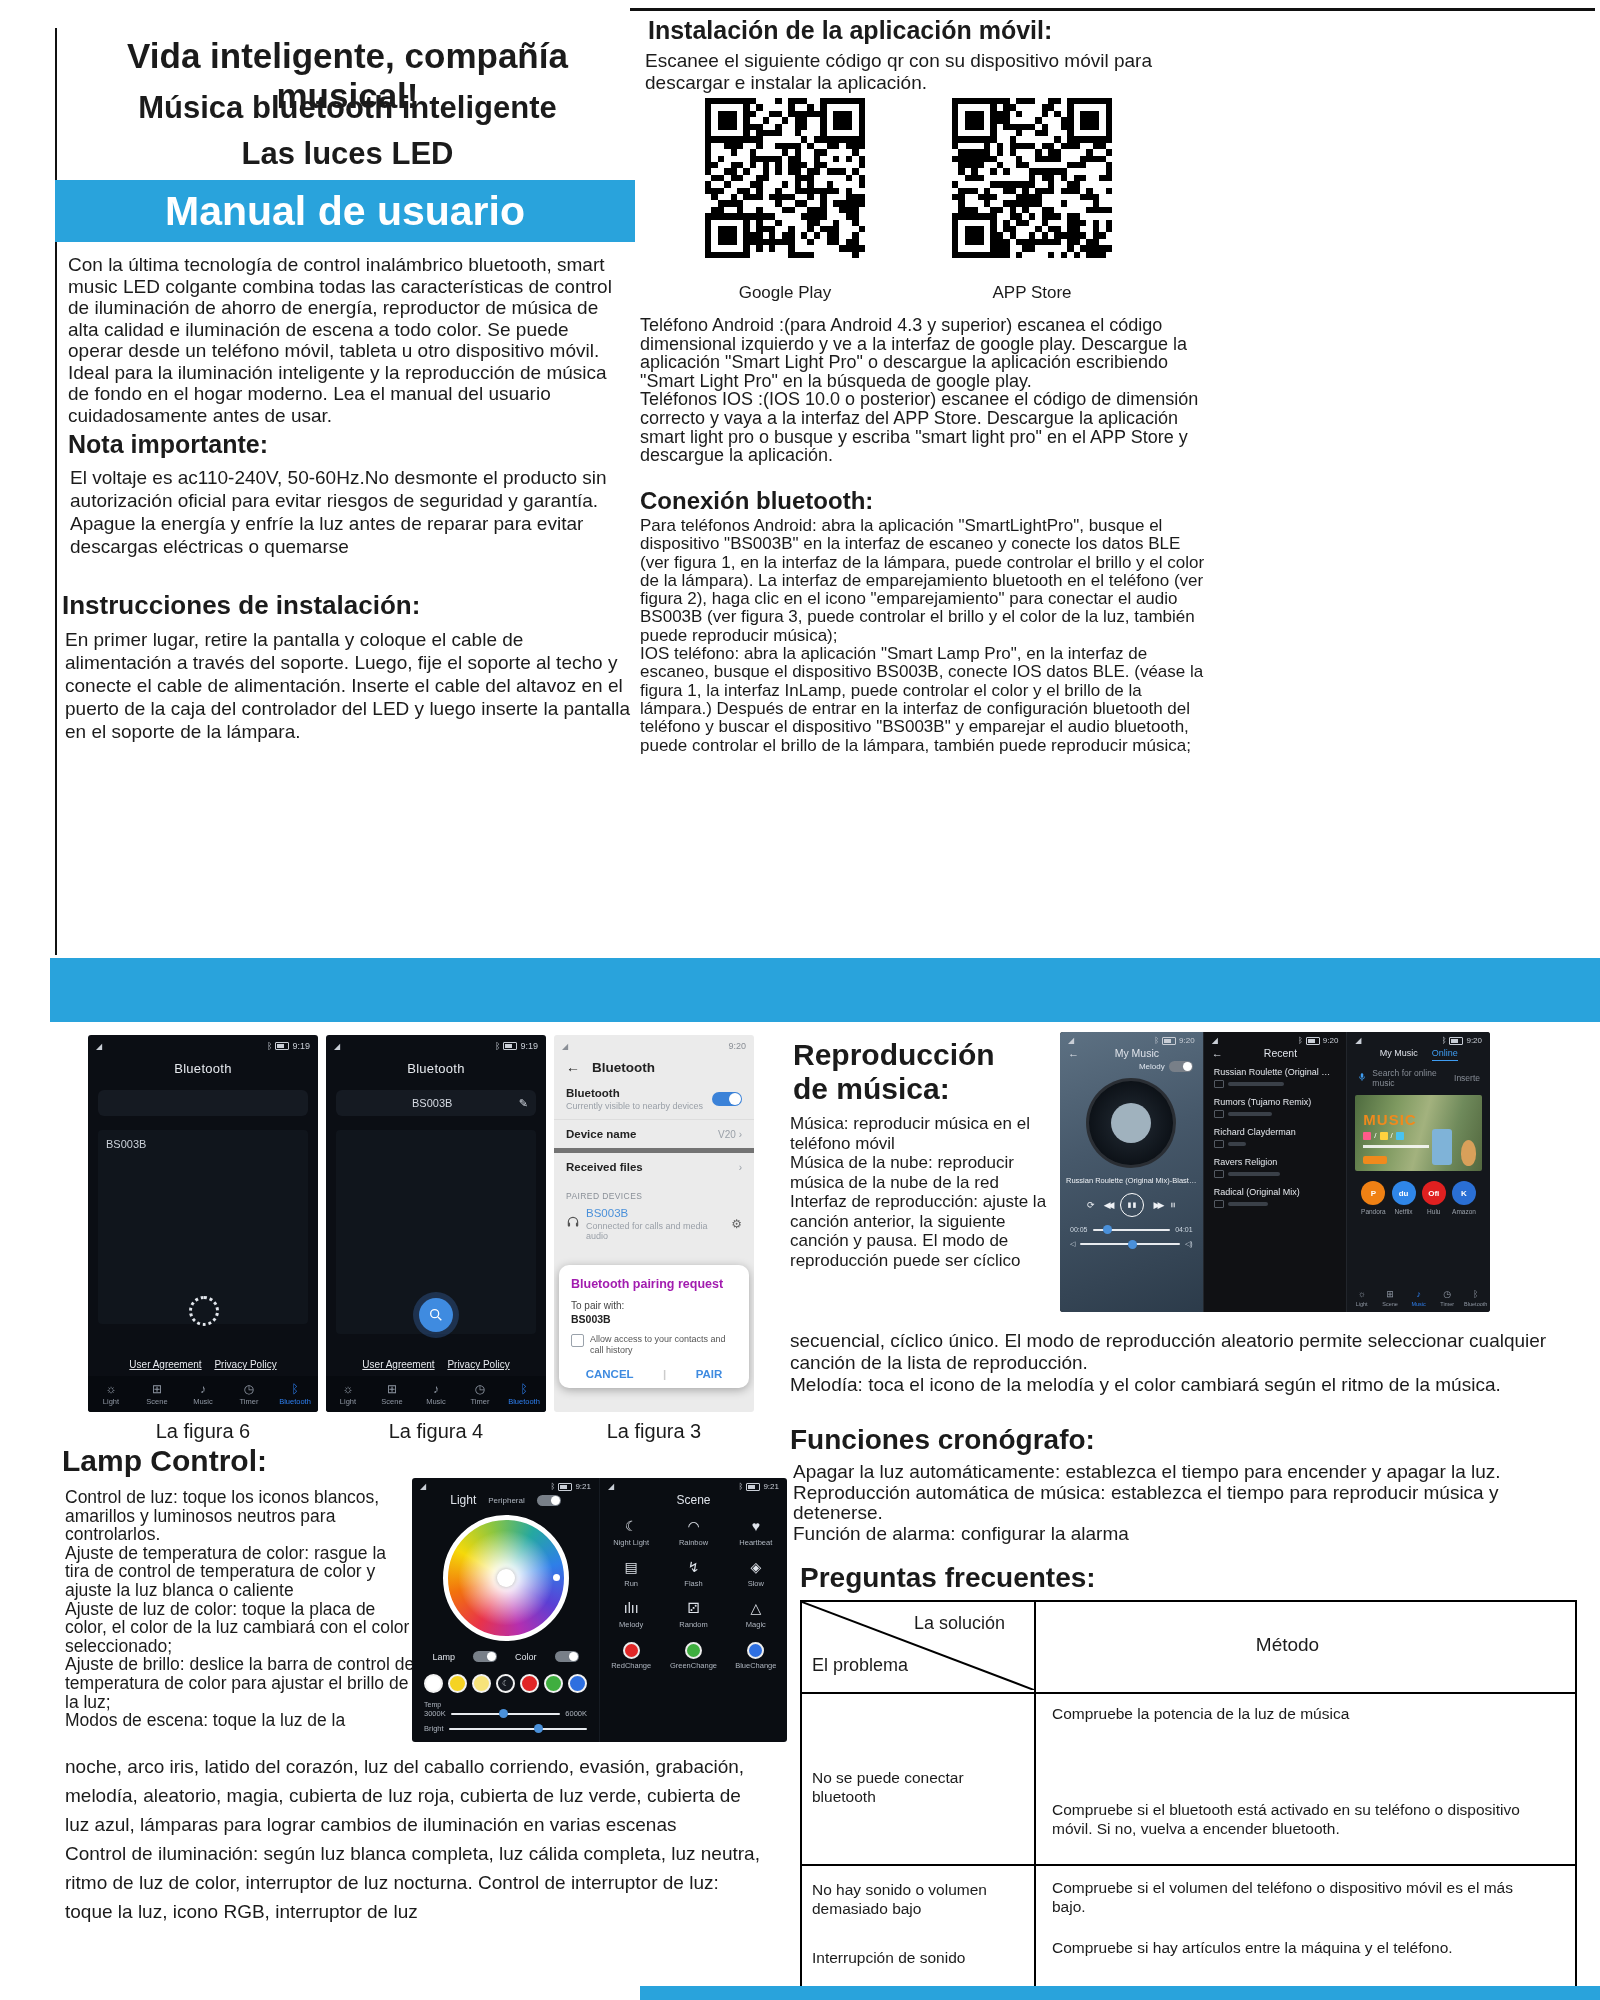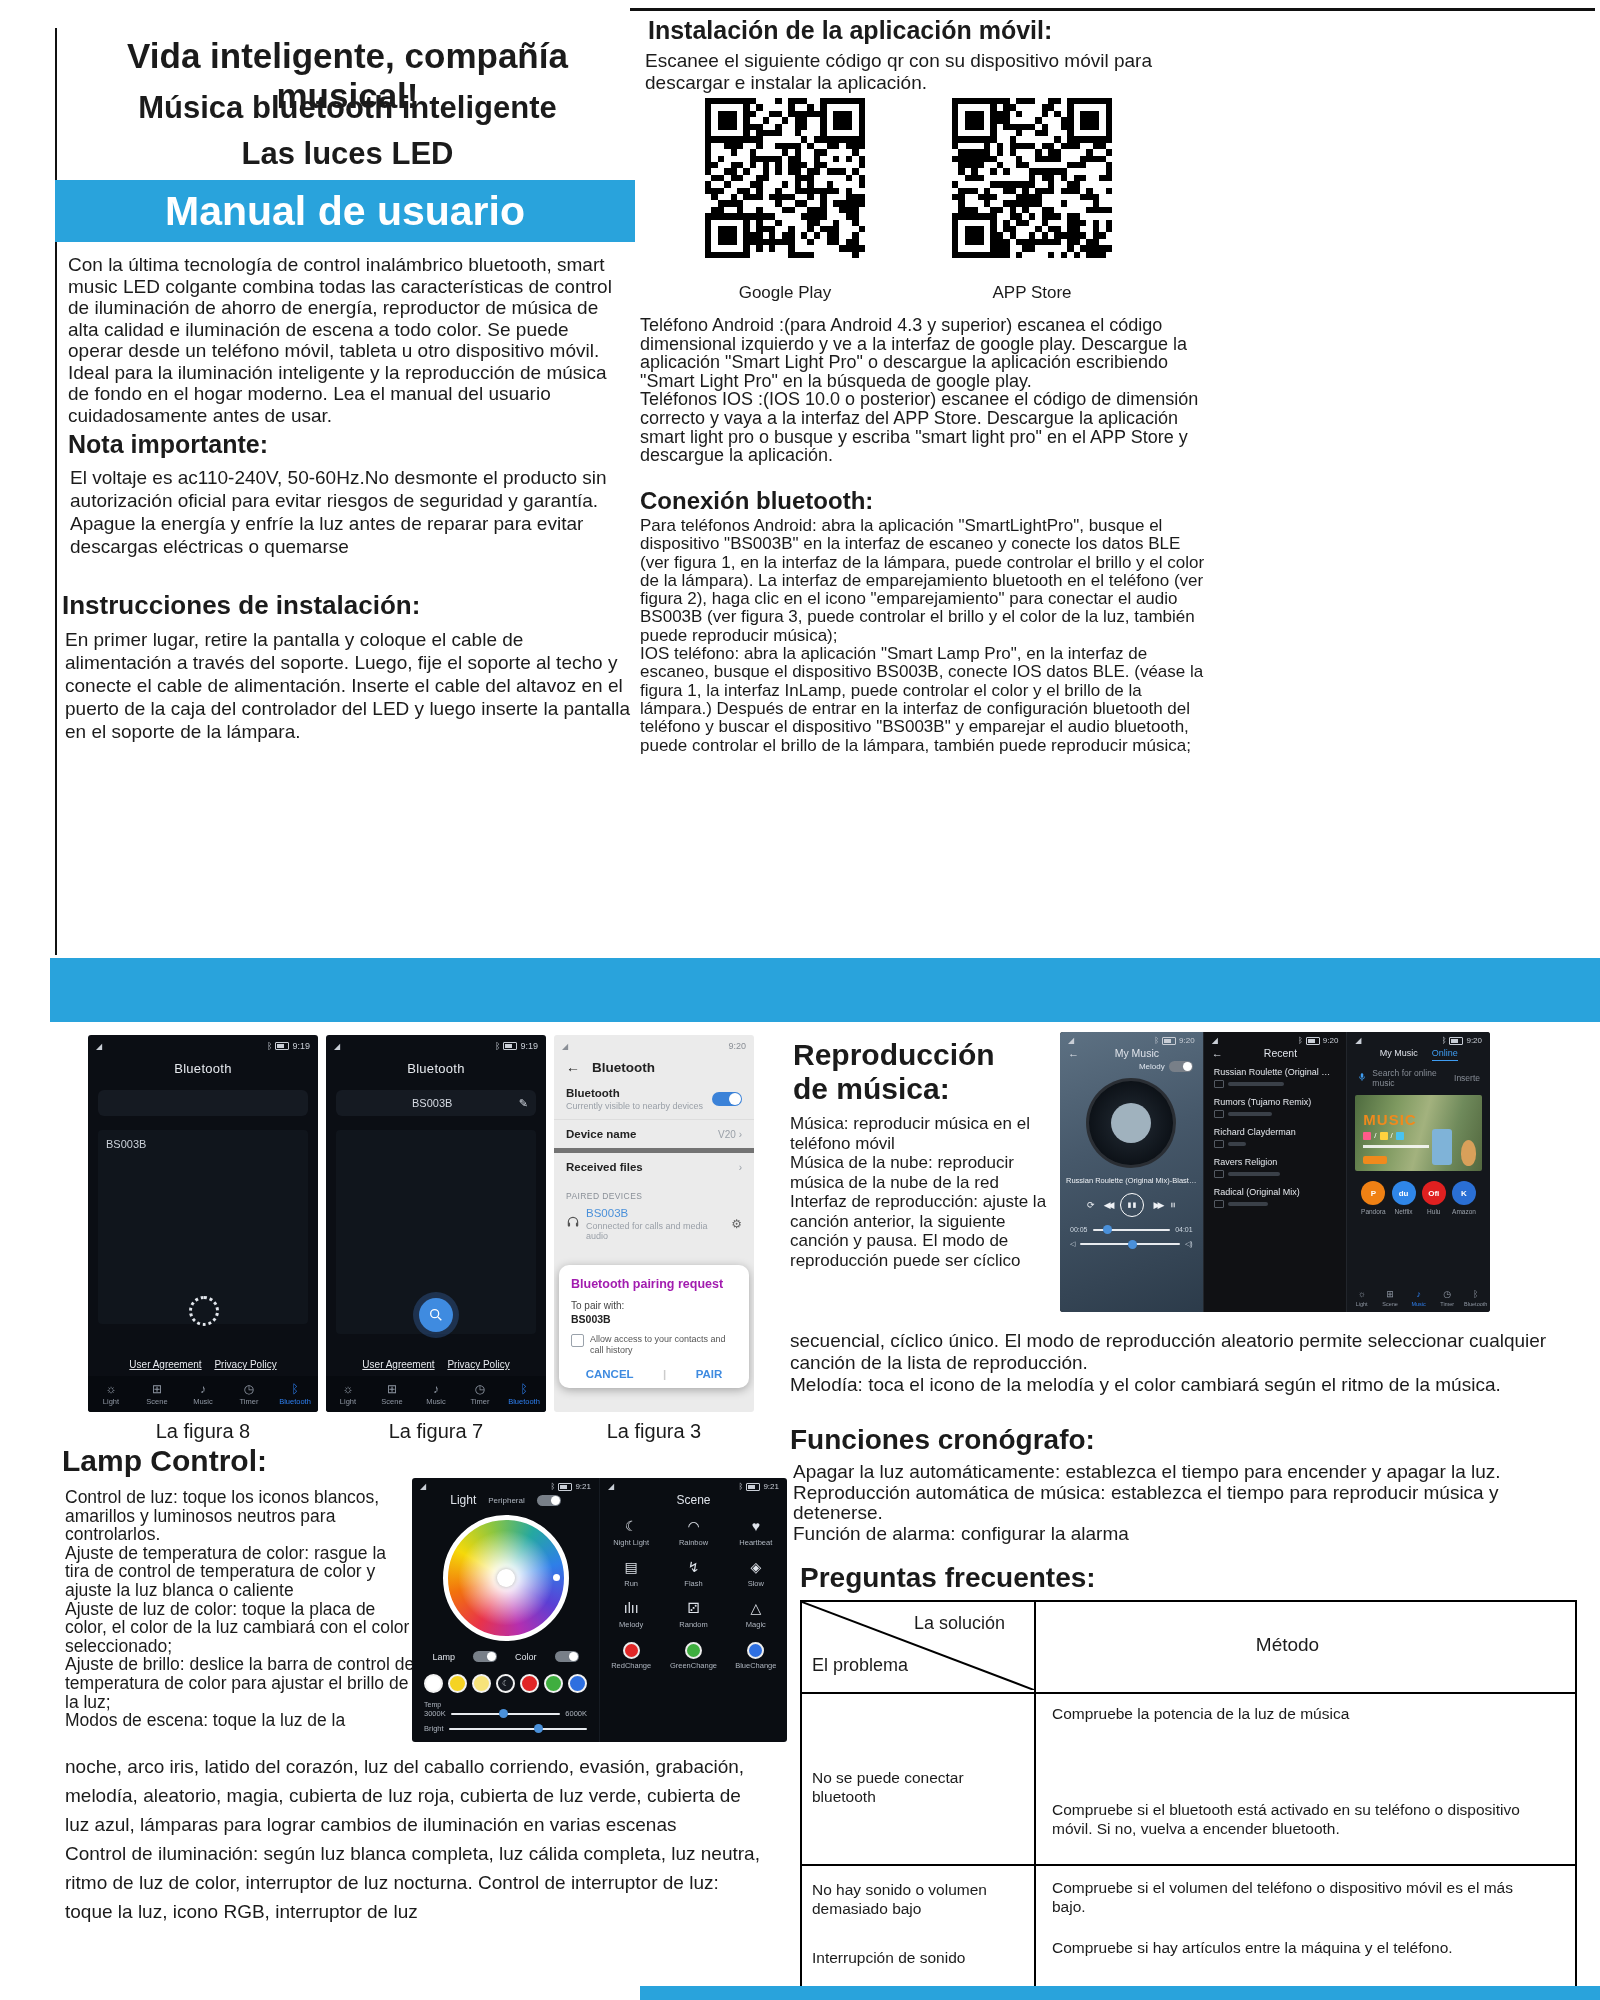--- a/index.html
+++ b/index.html
@@ -989,22 +989,22 @@
         <span class="chk-txt">Allow access to your contacts and call history</span>
       </div>
       <div class="dlg-btns">
         <span>CANCEL</span>
         <span style="color:#ccc;">|</span>
         <span>PAIR</span>
       </div>
     </div>
   </div>
 
-  <div class="abs ctr" style="left:88px;top:1420px;width:230px;font-size:20px;">La figura 8</div>
-  <div class="abs ctr" style="left:326px;top:1420px;width:220px;font-size:20px;">La figura 7</div>
+  <div class="abs ctr" style="left:88px;top:1420px;width:230px;font-size:20px;">La figura 6</div>
+  <div class="abs ctr" style="left:326px;top:1420px;width:220px;font-size:20px;">La figura 4</div>
   <div class="abs ctr" style="left:554px;top:1420px;width:200px;font-size:20px;">La figura 3</div>
 
   <div class="abs b" style="left:62px;top:1444px;font-size:30px;">Lamp Control:</div>
   <div class="abs pre" style="left:65px;top:1488px;width:350px;font-size:17.5px;line-height:18.6px;">Control de luz: toque los iconos blancos, amarillos y luminosos neutros para controlarlos.
 Ajuste de temperatura de color: rasgue la tira de control de temperatura de color y ajuste la luz blanca o caliente
 Ajuste de luz de color: toque la placa de color, el color de la luz cambiará con el color seleccionado;
 Ajuste de brillo: deslice la barra de control de temperatura de color para ajustar el brillo de la luz;
 Modos de escena: toque la luz de la</div>
 
   <div class="lamp-shot" style="left:412px;top:1478px;width:375px;height:264px;">

